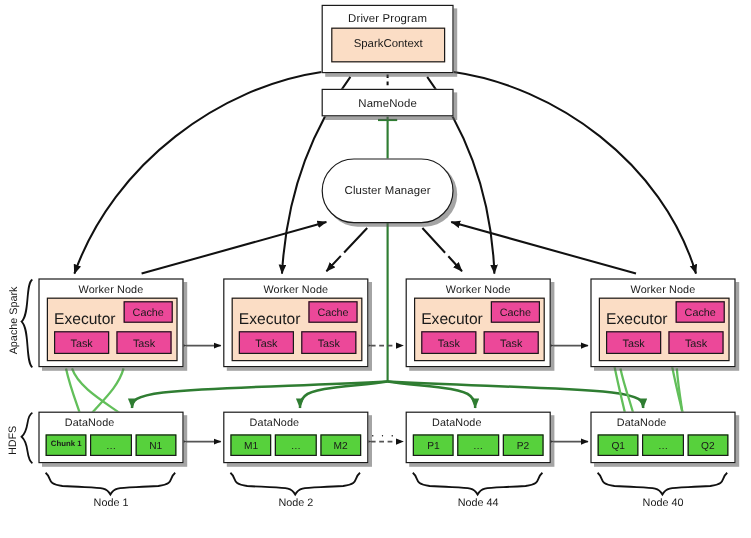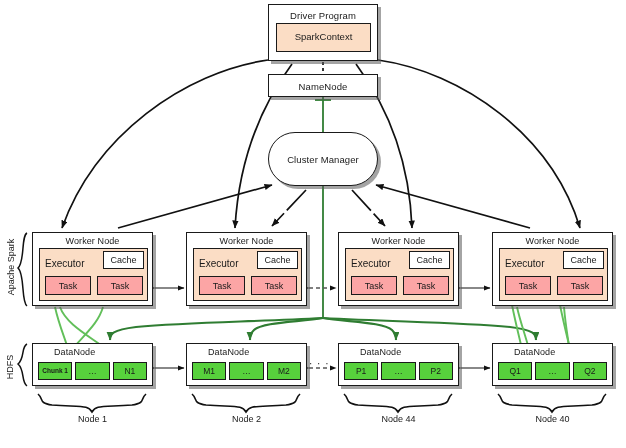--- a/index.html
+++ b/index.html
@@ -46,30 +46,30 @@
   #clustermgr .lbl{top:21px;}
 
   
   .worker{width:121px;height:74px;top:232px;}
   .worker>.lbl{top:3px;font-size:9px;}
   .executor{
     position:absolute;left:6px;top:15px;width:109px;height:53px;
     background:#fbddc5;border:1.5px solid #1a1a1a;box-sizing:border-box;
   }
   .executor>.exlbl{
-    position:absolute;left:5px;top:9px;font-size:10px;
+    position:absolute;left:5px;top:9px;font-size:13px;
   }
   .cache{
     position:absolute;right:3px;top:2px;width:41px;height:18px;
-    background:#ffffff;border:1.5px solid #1a1a1a;box-sizing:border-box;
+    background:#ec4899;border:1.5px solid #1a1a1a;box-sizing:border-box;
   }
   .cache span{position:absolute;left:0;right:0;top:3px;text-align:center;font-size:9px;}
   .task{
     position:absolute;top:27px;width:46px;height:19px;
-    background:#fca5a5;border:1.5px solid #1a1a1a;box-sizing:border-box;
+    background:#ec4899;border:1.5px solid #1a1a1a;box-sizing:border-box;
   }
   .task.t1{left:5px;}
   .task.t2{left:57px;}
   .task span{position:absolute;left:0;right:0;top:4px;text-align:center;font-size:9px;}
 
   #w1{left:32px;} #w2{left:186px;} #w3{left:338px;} #w4{left:492px;}
 
   
   .datanode{width:121px;height:43px;top:343px;}
   .datanode>.lbl{top:3px;left:21px;right:auto;text-align:left;font-size:9px;}

